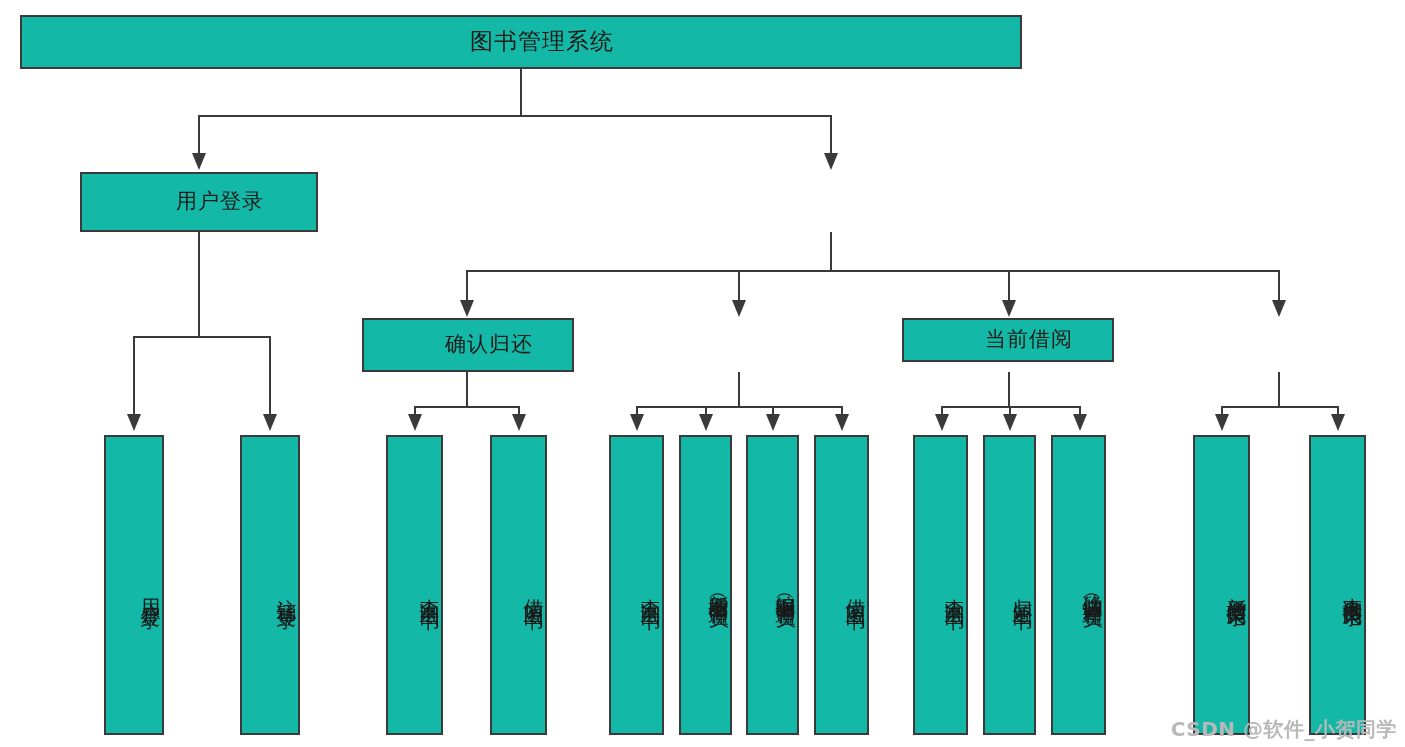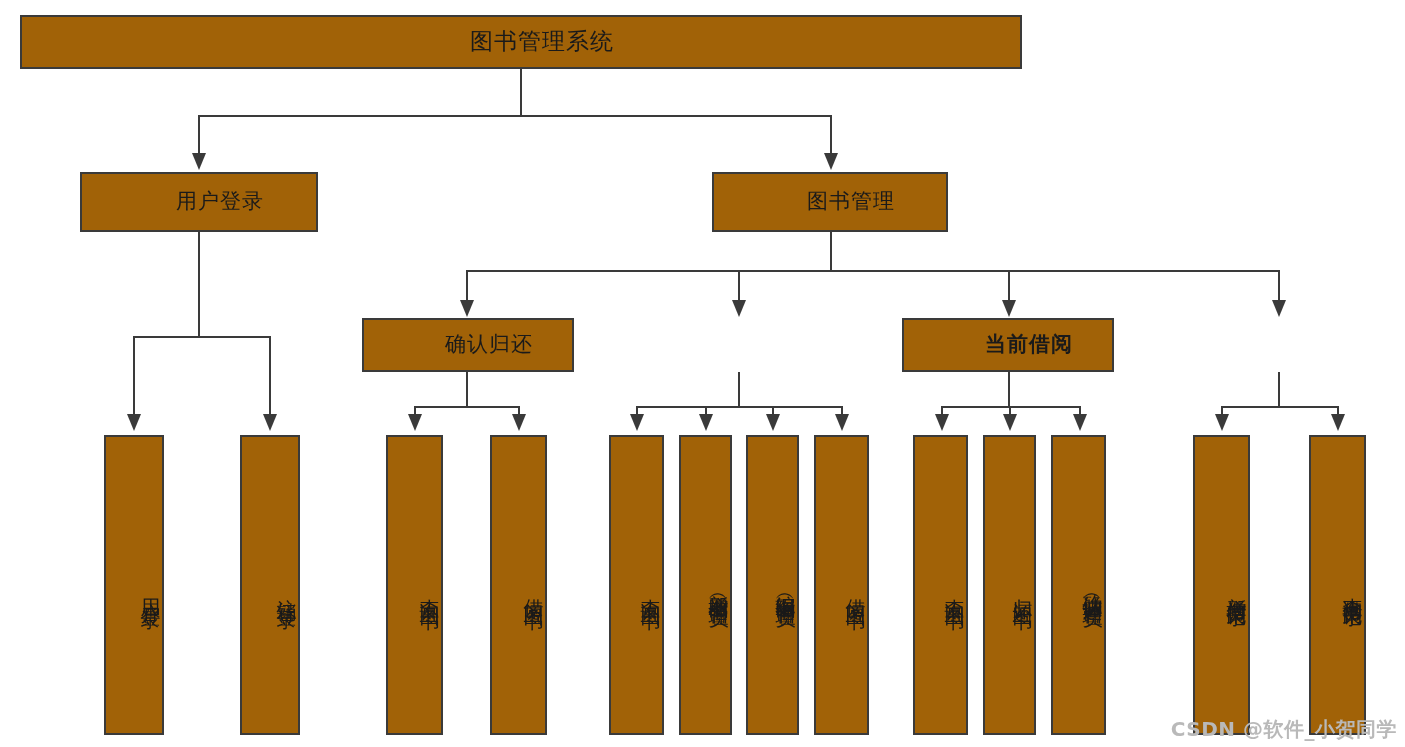--- a/index.html
+++ b/index.html
@@ -15,21 +15,21 @@
   #canvas {
     position: relative;
     width: 1405px;
     height: 747px;
     background: #ffffff;
     overflow: hidden;
   }
   
   .node {
     position: absolute;
-    background: #a16207;
+    background: #14b8a6;
     border: 2px solid #3a3a3a;
     display: flex;
     align-items: center;
     justify-content: center;
     color: #1a1a1a;
     padding-left: 42px;
   }
   .node.h {           
     font-size: 21px;
     letter-spacing: 1px;
@@ -97,21 +97,20 @@
   <div class="vline" style="left:520px; top:69px; height:47px;"></div>
 
   <div class="hline" style="left:198px; top:115px; width:634px;"></div>
 
   <div class="vline" style="left:198px; top:115px; height:40px;"></div>
   <div class="arrow" style="left:192px; top:153px;"></div>
   <div class="vline" style="left:830px; top:115px; height:40px;"></div>
   <div class="arrow" style="left:824px; top:153px;"></div>
 
   <div class="node h" style="left:80px; top:172px; width:238px; height:60px;">用户登录</div>
-  <div class="node h" style="left:712px; top:172px; width:236px; height:60px;">图书管理</div>
 
   <div class="vline" style="left:198px; top:232px; height:105px;"></div>
   <div class="hline" style="left:133px; top:336px; width:137px;"></div>
   <div class="vline" style="left:133px; top:336px; height:80px;"></div>
   <div class="arrow" style="left:127px; top:414px;"></div>
   <div class="vline" style="left:269px; top:336px; height:80px;"></div>
   <div class="arrow" style="left:263px; top:414px;"></div>
 
   <div class="node v" style="left:104px; top:435px; width:60px; height:300px;">用户登录</div>
   <div class="node v" style="left:240px; top:435px; width:60px; height:300px;">注销登录</div>
@@ -125,21 +124,21 @@
   <div class="vline" style="left:738px; top:270px; height:32px;"></div>
   <div class="arrow" style="left:732px; top:300px;"></div>
 
   <div class="vline" style="left:1008px; top:270px; height:32px;"></div>
   <div class="arrow" style="left:1002px; top:300px;"></div>
 
   <div class="vline" style="left:1278px; top:270px; height:32px;"></div>
   <div class="arrow" style="left:1272px; top:300px;"></div>
 
   <div class="node h" style="left:362px; top:318px; width:212px; height:54px;">确认归还</div>
-  <div class="node h" style="left:902px; top:318px; width:212px; height:54px;font-weight:bold;">当前借阅</div>
+  <div class="node h" style="left:902px; top:318px; width:212px; height:44px;">当前借阅</div>
 
   <div class="vline" style="left:466px; top:372px; height:36px;"></div>
   <div class="hline" style="left:414px; top:406px; width:105px;"></div>
   <div class="vline" style="left:414px; top:406px; height:10px;"></div>
   <div class="arrow" style="left:408px; top:414px;"></div>
   <div class="vline" style="left:518px; top:406px; height:10px;"></div>
   <div class="arrow" style="left:512px; top:414px;"></div>
 
   <div class="node v" style="left:386px; top:435px; width:57px; height:300px;">查询图书</div>
   <div class="node v" style="left:490px; top:435px; width:57px; height:300px;">借阅图书</div>

